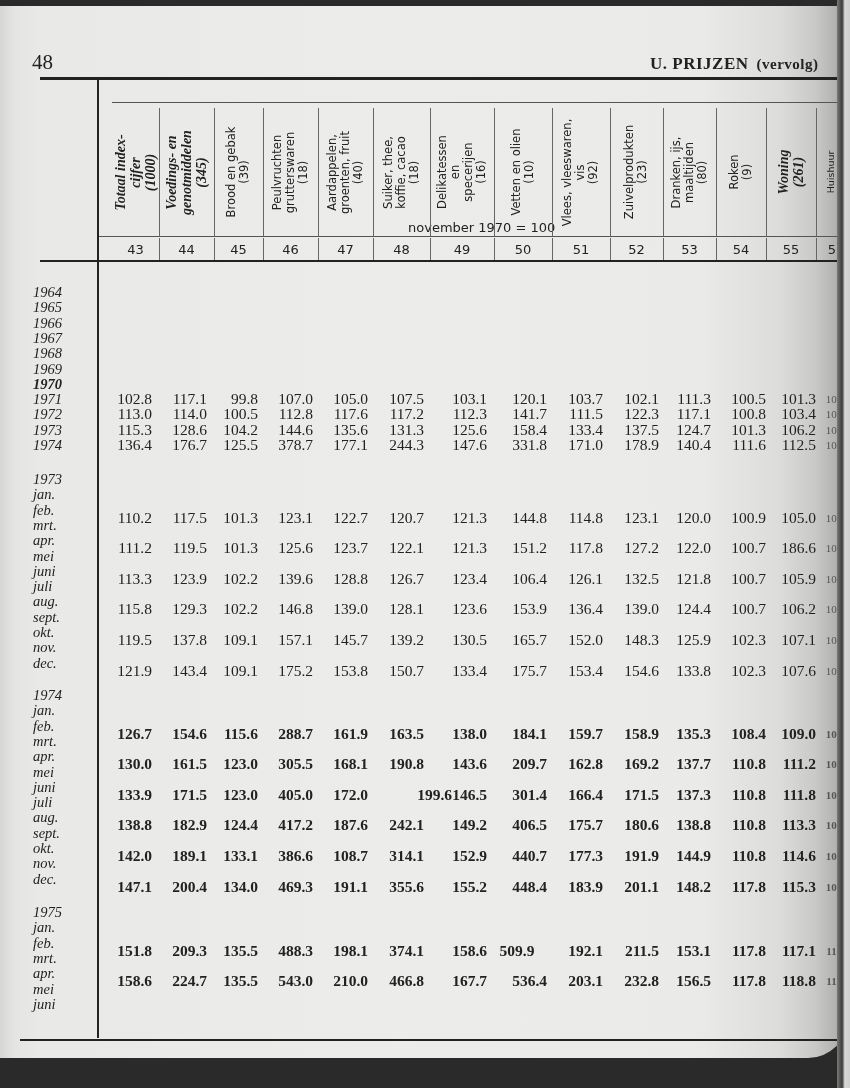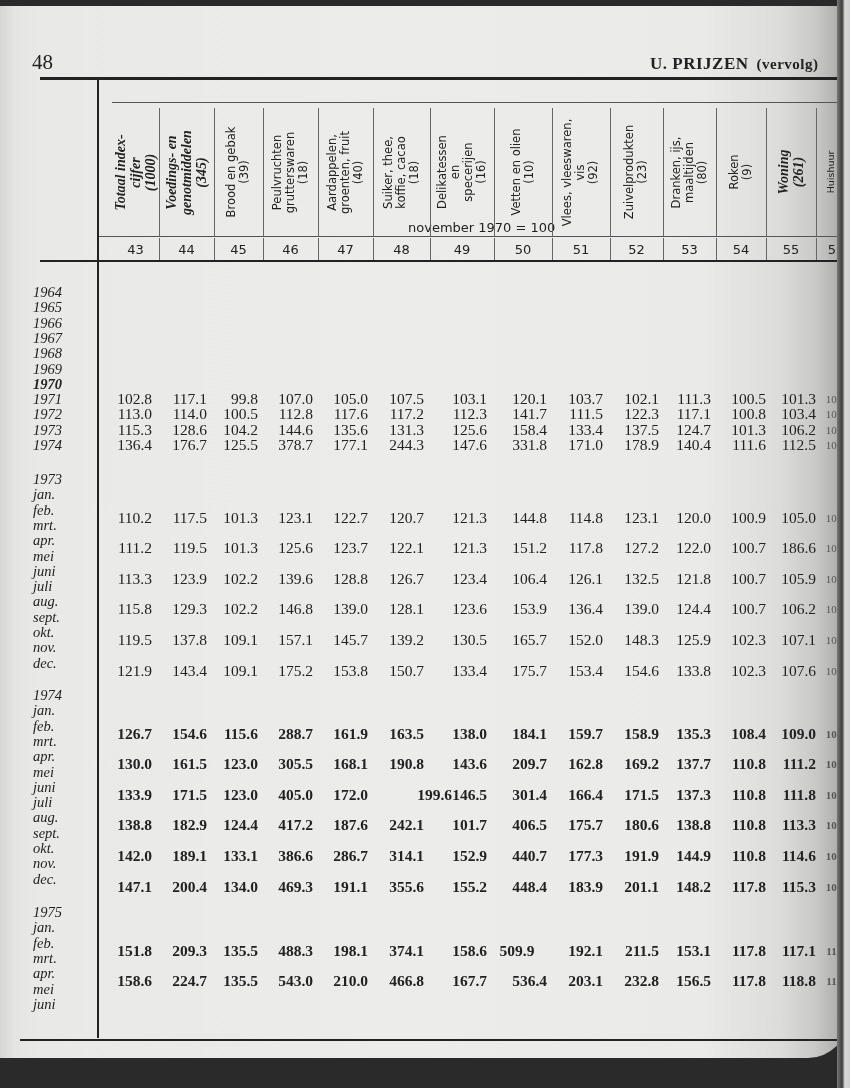--- a/index.html
+++ b/index.html
@@ -388,33 +388,33 @@
       <div class="val bold" style="top: 779.8px; left: 651px; width: 60px;">137.3</div>
       <div class="val bold" style="top: 779.8px; left: 706px; width: 60px;">110.8</div>
       <div class="val bold" style="top: 779.8px; left: 756px; width: 60px;">111.8</div>
       <div class="val bold faded" style="top: 782.8px; left: 785px; width: 60px;">108.</div>
       <div class="val bold" style="top: 810.4px; left: 92px; width: 60px;">138.8</div>
       <div class="val bold" style="top: 810.4px; left: 147px; width: 60px;">182.9</div>
       <div class="val bold" style="top: 810.4px; left: 198px; width: 60px;">124.4</div>
       <div class="val bold" style="top: 810.4px; left: 253px; width: 60px;">417.2</div>
       <div class="val bold" style="top: 810.4px; left: 308px; width: 60px; text-align: right;">187.6</div>
       <div class="val bold" style="top: 810.4px; left: 364px; width: 60px;">242.1</div>
-      <div class="val bold" style="top: 810.4px; left: 427px; width: 60px;">101.7</div>
+      <div class="val bold" style="top: 810.4px; left: 427px; width: 60px;">149.2</div>
       <div class="val bold" style="top: 810.4px; left: 487px; width: 60px;">406.5</div>
       <div class="val bold" style="top: 810.4px; left: 543px; width: 60px;">175.7</div>
       <div class="val bold" style="top: 810.4px; left: 599px; width: 60px;">180.6</div>
       <div class="val bold" style="top: 810.4px; left: 651px; width: 60px;">138.8</div>
       <div class="val bold" style="top: 810.4px; left: 706px; width: 60px;">110.8</div>
       <div class="val bold" style="top: 810.4px; left: 756px; width: 60px;">113.3</div>
       <div class="val bold faded" style="top: 813.4px; left: 785px; width: 60px;">109.</div>
       <div class="val bold" style="top: 841px; left: 92px; width: 60px;">142.0</div>
       <div class="val bold" style="top: 841px; left: 147px; width: 60px;">189.1</div>
       <div class="val bold" style="top: 841px; left: 198px; width: 60px;">133.1</div>
       <div class="val bold" style="top: 841px; left: 253px; width: 60px;">386.6</div>
-      <div class="val bold" style="top: 841px; left: 308px; width: 60px;">286.7</div>
+      <div class="val bold" style="top: 841px; left: 308px; width: 60px;">108.7</div>
       <div class="val bold" style="top: 841px; left: 364px; width: 60px;">314.1</div>
       <div class="val bold" style="top: 841px; left: 427px; width: 60px;">152.9</div>
       <div class="val bold" style="top: 841px; left: 487px; width: 60px;">440.7</div>
       <div class="val bold" style="top: 841px; left: 543px; width: 60px;">177.3</div>
       <div class="val bold" style="top: 841px; left: 599px; width: 60px;">191.9</div>
       <div class="val bold" style="top: 841px; left: 651px; width: 60px;">144.9</div>
       <div class="val bold" style="top: 841px; left: 706px; width: 60px;">110.8</div>
       <div class="val bold" style="top: 841px; left: 756px; width: 60px;">114.6</div>
       <div class="val bold faded" style="top: 844px; left: 785px; width: 60px;">109.</div>
       <div class="val bold" style="top: 871.6px; left: 92px; width: 60px;">147.1</div>

